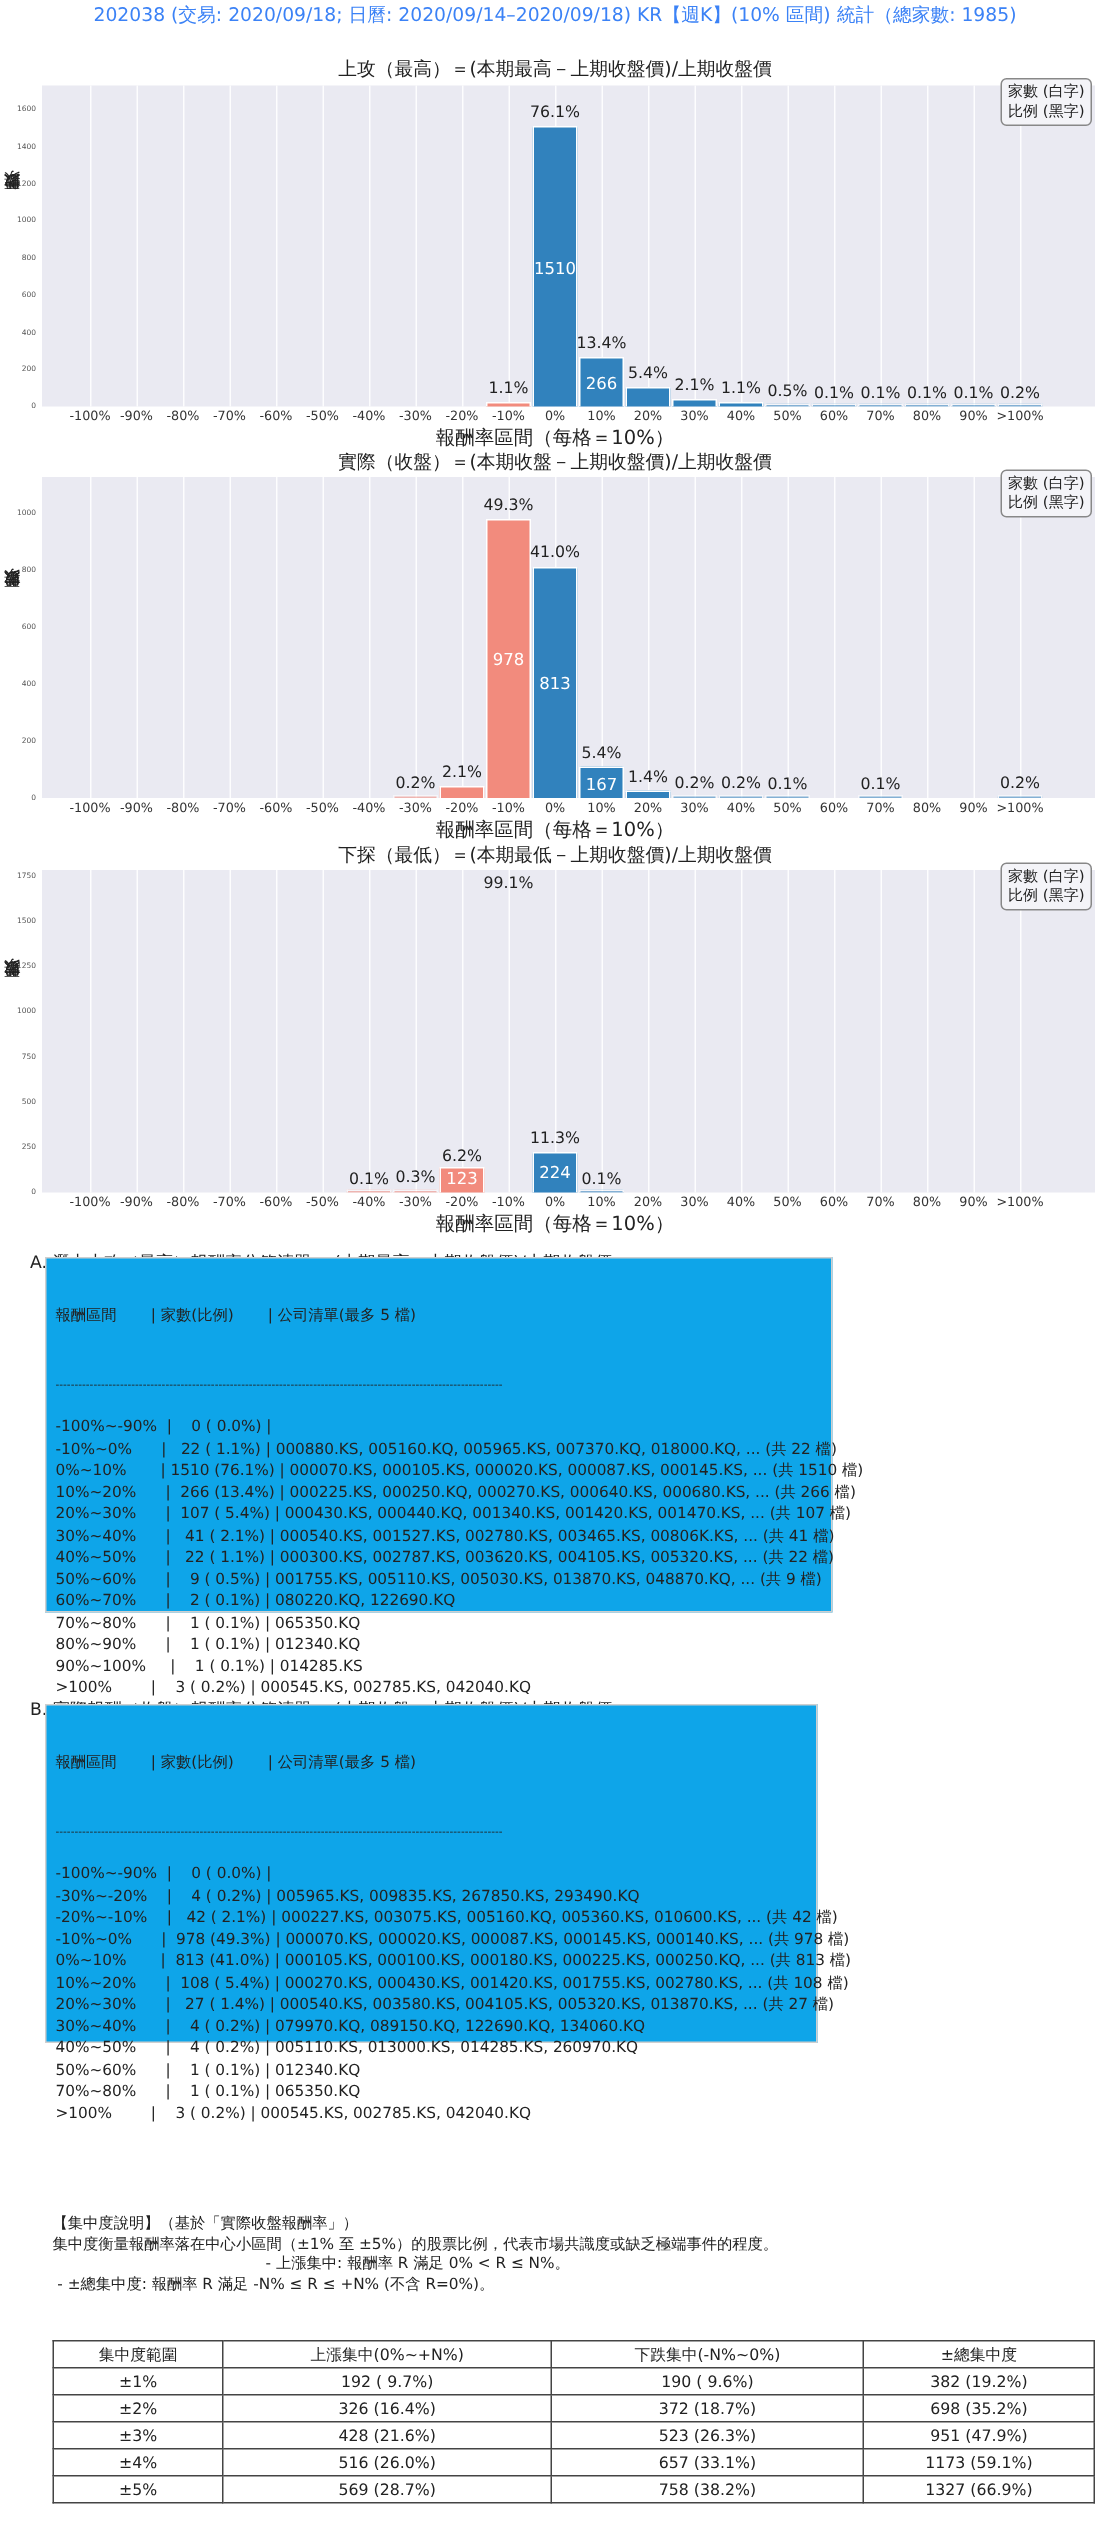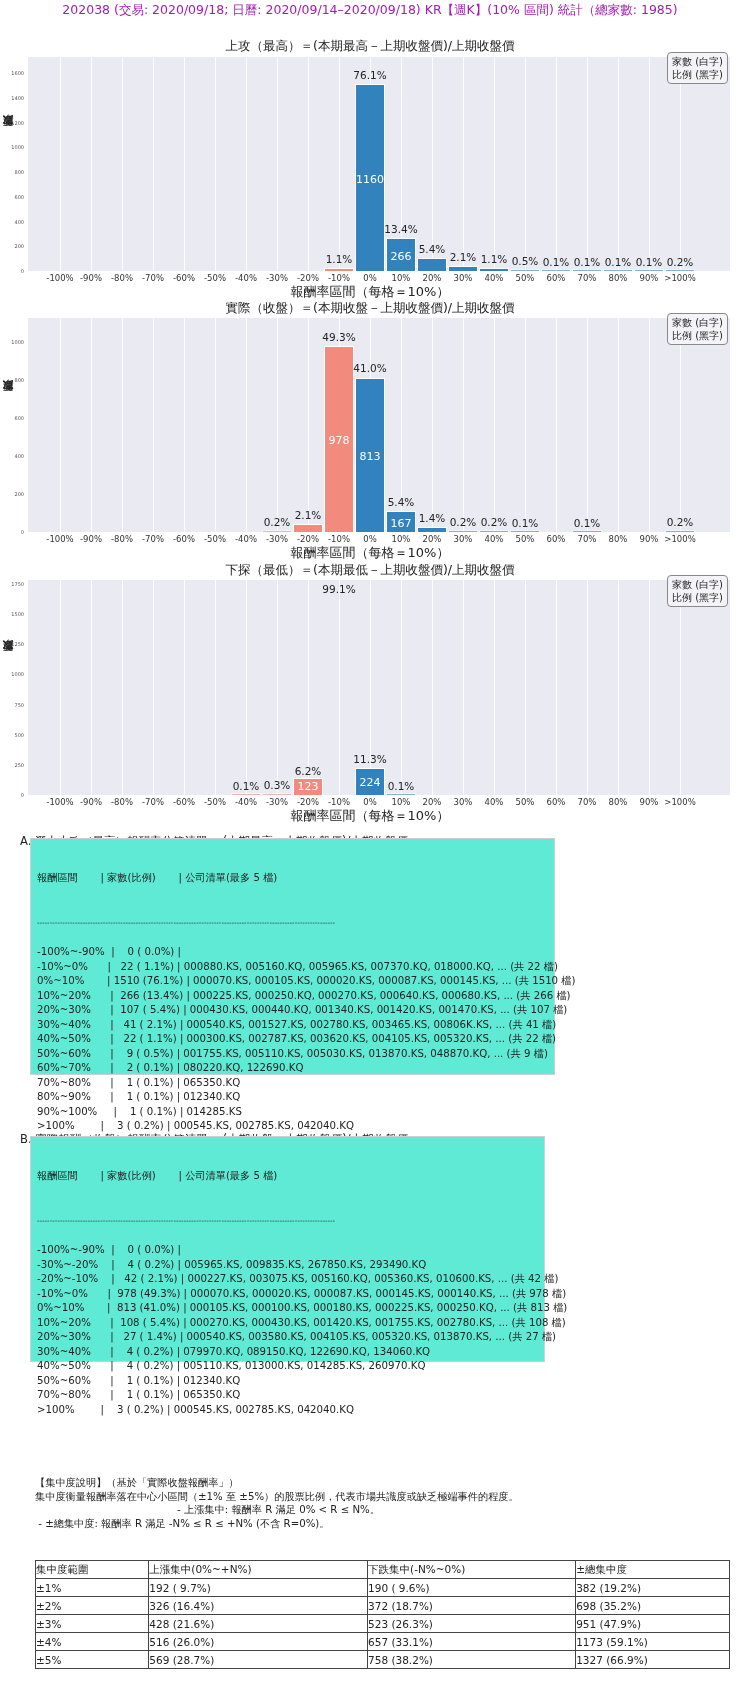--- a/index.html
+++ b/index.html
@@ -1,38 +1,38 @@
 <!DOCTYPE html>
 <html><head>
 <meta charset="utf-8">
 <style>
   * { box-sizing: border-box; margin: 0; padding: 0; }
   html, body { width: 740px; height: 1690px; background: #ffffff; overflow: hidden; }
   body { position: relative; font-family: "DejaVu Sans", "Liberation Sans", sans-serif; color: #222; }
-  .main-title { position: absolute; top: 0; left: 0; width: 740px; text-align: center; font-size: 12.5px; line-height: 20px; color: #a21caf; }
+  .main-title { position: absolute; top: 0; left: 0; width: 740px; text-align: center; font-size: 12.5px; line-height: 20px; color: #3b82f6; }
   .chart { position: absolute; left: 0; width: 740px; }
   .chart-title { position: absolute; left: 0; width: 740px; text-align: center; font-size: 12.5px; color: #222; }
   .plot { position: absolute; left: 28px; width: 702px; background: #eaeaf2; overflow: visible; }
   .gridline { position: absolute; top: 0; bottom: 0; width: 1px; background: #ffffff; opacity: 0.9; }
   .ytick { position: absolute; right: 706px; font-size: 5px; color: #555; transform: translateY(-50%); white-space: nowrap; }
   .ylabel { position: absolute; left: 2px; font-size: 11px; color: #222; writing-mode: vertical-rl; transform: rotate(180deg); }
   .bar { position: absolute; bottom: 0; border: 1px solid #ffffff; border-bottom: none; }
   .bar.neg { background: #f28b7d; }
   .bar.pos { background: #3182bd; }
   .bar.faint { opacity: 0.55; }
   .bar-count { position: absolute; left: 0; right: 0; text-align: center; color: #ffffff; font-size: 11px; transform: translateY(-50%); }
   .bar-pct { position: absolute; width: 50px; margin-left: -25px; text-align: center; font-size: 10.5px; color: #222; }
   .xtick { position: absolute; width: 40px; margin-left: -20px; text-align: center; font-size: 8.5px; color: #333; }
   .xlabel { position: absolute; left: 0; width: 740px; text-align: center; font-size: 13px; color: #222; }
   .legend { position: absolute; right: 12px; background: #f4f4f8; border: 1px solid #888; border-radius: 4px; padding: 2px 4px; font-size: 10px; line-height: 13px; color: #222; }
   .section-title { position: absolute; left: 20px; font-size: 11.5px; color: #222; margin-top: 12px; }
-  .list-box { position: absolute; left: 30px; border: 1px solid #cfcfcf; background: #5eead4; padding: 3px 6px; font-size: 10.2px; line-height: 14.5px; color: #222; white-space: pre; }
+  .list-box { position: absolute; left: 30px; border: 1px solid #cfcfcf; background: #0ea5e9; padding: 3px 6px; font-size: 10.2px; line-height: 14.5px; color: #222; white-space: pre; }
   .conc-text { position: absolute; left: 35px; font-size: 10.2px; line-height: 13.5px; color: #222; }
   .conc-table { position: absolute; left: 35px; top: 1560px; width: 695px; border-collapse: collapse; font-size: 10.5px; color: #222; }
-  .conc-table th, .conc-table td { border: 1px solid #444; height: 18px; text-align: left; font-weight: normal; padding: 0; }
+  .conc-table th, .conc-table td { border: 1px solid #444; height: 18px; text-align: center; font-weight: normal; padding: 0; }
 </style>
 </head>
 <body>
 
 <div class="main-title" style="top:0px;">202038 (交易: 2020/09/18; 日曆: 2020/09/14–2020/09/18) KR【週K】(10% 區間) 統計（總家數: 1985)</div>
 
 <div class="chart" style="top:0;">
   <div class="chart-title" style="top:38px;">上攻（最高）＝(本期最高－上期收盤價)/上期收盤價</div>
   <div class="ylabel" style="top:135px;">股票家數</div>
   <div class="plot" id="plot0" style="top:57px;height:214px;">
@@ -72,21 +72,21 @@
       <div class="xtick" style="left: 125px; top: 216px;">-70%</div>
       <div class="xtick" style="left: 156px; top: 216px;">-60%</div>
       <div class="xtick" style="left: 187px; top: 216px;">-50%</div>
       <div class="xtick" style="left: 218px; top: 216px;">-40%</div>
       <div class="xtick" style="left: 249px; top: 216px;">-30%</div>
       <div class="xtick" style="left: 280px; top: 216px;">-20%</div>
       <div class="bar neg" style="left: 296px; width: 30px; height: 2.72139px;"></div>
       <div class="bar-pct" style="left: 311px; top: 196.279px;">1.1%</div>
       <div class="xtick" style="left: 311px; top: 216px;">-10%</div>
       <div class="bar pos" style="left: 327px; width: 30px; height: 186.786px;">
-        <div class="bar-count" style="top: 93.3931px;">1160</div>
+        <div class="bar-count" style="top: 93.3931px;">1510</div>
       </div>
       <div class="bar-pct" style="left: 342px; top: 12.2139px;">76.1%</div>
       <div class="xtick" style="left: 342px; top: 216px;">0%</div>
       <div class="bar pos" style="left: 358px; width: 30px; height: 32.904px;">
         <div class="bar-count" style="top: 16.452px;">266</div>
       </div>
       <div class="bar-pct" style="left: 373px; top: 166.096px;">13.4%</div>
       <div class="xtick" style="left: 373px; top: 216px;">10%</div>
       <div class="bar pos" style="left: 389px; width: 30px; height: 13.2358px;"></div>
       <div class="bar-pct" style="left: 404px; top: 185.764px;">5.4%</div>

